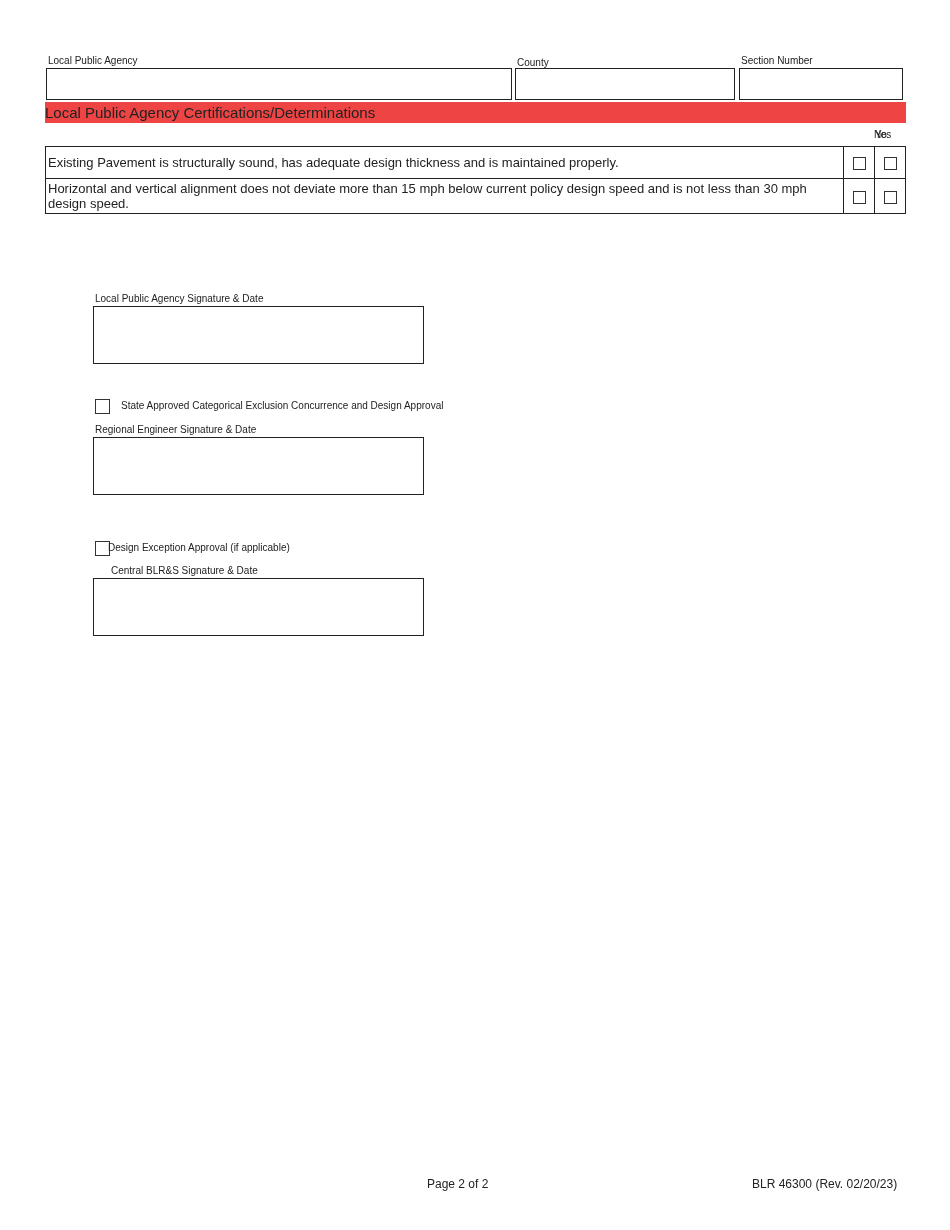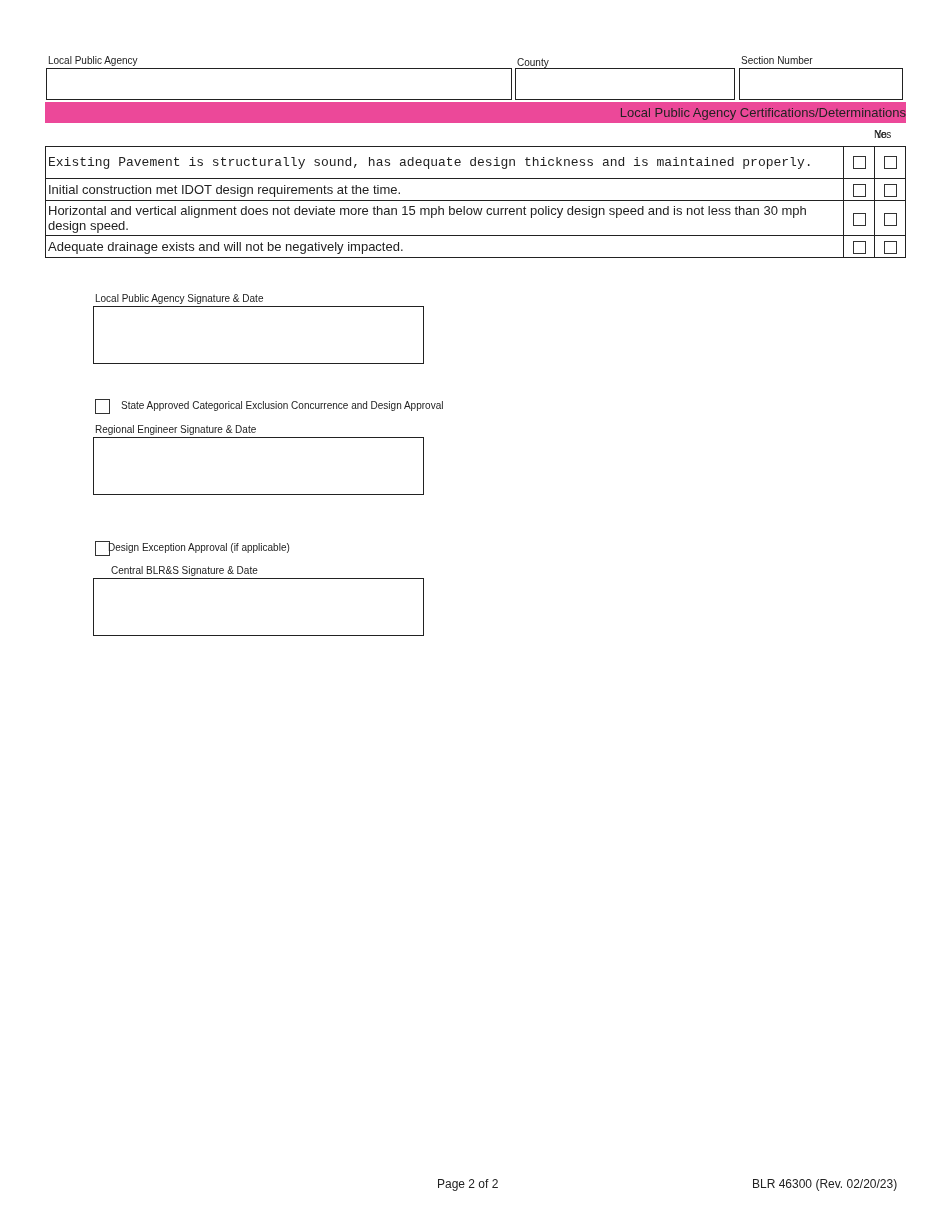--- a/index.html
+++ b/index.html
@@ -1,20 +1,20 @@
 <!DOCTYPE html>
 <html><head>
 <meta charset="utf-8">
 <style>
   html, body { margin: 0; padding: 0; background: #ffffff; }
   body { width: 950px; height: 1230px; position: relative; font-family: "Liberation Sans", sans-serif; color: #222; font-size: 13px; overflow: hidden; }
   .abs { position: absolute; }
   .lbl { font-size: 10px; line-height: 15px; white-space: nowrap; }
   .field { border: 1px solid #222; box-sizing: border-box; background: #fff; }
-  .bar { background: #ec4899; text-align: right; font-size: 13px; line-height: 21px; }
+  .bar { background: #ef4444; text-align: left; font-size: 15px; line-height: 21px; }
   table.cert { border-collapse: collapse; position: absolute; left: 45px; top: 146px; width: 861px; }
   table.cert td { border: 1px solid #222; padding: 1px 2px; font-size: 13px; line-height: 15px; vertical-align: middle; }
   table.cert td.cb { width: 30px; text-align: center; padding: 0; }
   .box { display: inline-block; width: 13px; height: 13px; border: 1px solid #333; box-sizing: border-box; background: #fff; vertical-align: middle; }
 </style>
 </head>
 <body>
 
 <div class="abs lbl" style="left:48px; top:53px;">Local Public Agency</div>
 <div class="abs field" style="left:46px; top:68px; width:466px; height:32px;"></div>
@@ -25,50 +25,40 @@
 <div class="abs lbl" style="left:741px; top:53px;">Section Number</div>
 <div class="abs field" style="left:739px; top:68px; width:164px; height:32px;"></div>
 
 <div class="abs bar" style="left:45px; top:102px; width:861px; height:21px;">Local Public Agency Certifications/Determinations</div>
 
 <div class="abs lbl" style="left:843px; top:127px;margin-left:31px;">No</div>
 <div class="abs lbl" style="left:875px; top:127px;">Yes</div>
 
 <table class="cert">
   <tbody>
-      <tr style="height:32px;font-family:Liberation Mono, monospace;">
+      <tr style="height:32px;">
     <td>Existing Pavement is structurally sound, has adequate design thickness and is maintained properly.</td>
-    <td class="cb"><span class="box"></span></td>
-    <td class="cb"><span class="box"></span></td>
-  </tr>
-  <tr style="height:22px;">
-    <td>Initial construction met IDOT design requirements at the time.</td>
     <td class="cb"><span class="box"></span></td>
     <td class="cb"><span class="box"></span></td>
   </tr>
   <tr style="height:35px;">
     <td>Horizontal and vertical alignment does not deviate more than 15 mph below current policy design speed and is not less than 30 mph design speed.</td>
-    <td class="cb"><span class="box"></span></td>
-    <td class="cb"><span class="box"></span></td>
-  </tr>
-  <tr style="height:22px;">
-    <td>Adequate drainage exists and will not be negatively impacted.</td>
     <td class="cb"><span class="box"></span></td>
     <td class="cb"><span class="box"></span></td>
   </tr>
 </tbody>
   </table>
 
 <div class="abs lbl" style="left:95px; top:291px;">Local Public Agency Signature &amp; Date</div>
 <div class="abs field" style="left:93px; top:306px; width:331px; height:58px;"></div>
 
 <span class="abs box" style="left:95px; top:399px; width:15px; height:15px;"></span>
 <div class="abs lbl" style="left:121px; top:398px;">State Approved Categorical Exclusion Concurrence and Design Approval</div>
 <div class="abs lbl" style="left:95px; top:422px;">Regional Engineer Signature &amp; Date</div>
 <div class="abs field" style="left:93px; top:437px; width:331px; height:58px;"></div>
 
 <span class="abs box" style="left:95px; top:541px; width:15px; height:15px;"></span>
 <div class="abs lbl" style="left:108px; top:540px;">Design Exception Approval (if applicable)</div>
 <div class="abs lbl" style="left:95px; top:563px;margin-left:16px;">Central BLR&amp;S Signature &amp; Date</div>
 <div class="abs field" style="left:93px; top:578px; width:331px; height:58px;"></div>
 
-<div class="abs lbl" style="left:427px; top:1177px; font-size:12px;margin-left:10px;">Page 2 of 2</div>
+<div class="abs lbl" style="left:427px; top:1177px; font-size:12px;">Page 2 of 2</div>
 <div class="abs lbl" style="left:752px; top:1177px; font-size:12px;">BLR 46300 (Rev. 02/20/23)</div>
 
 </body></html>

